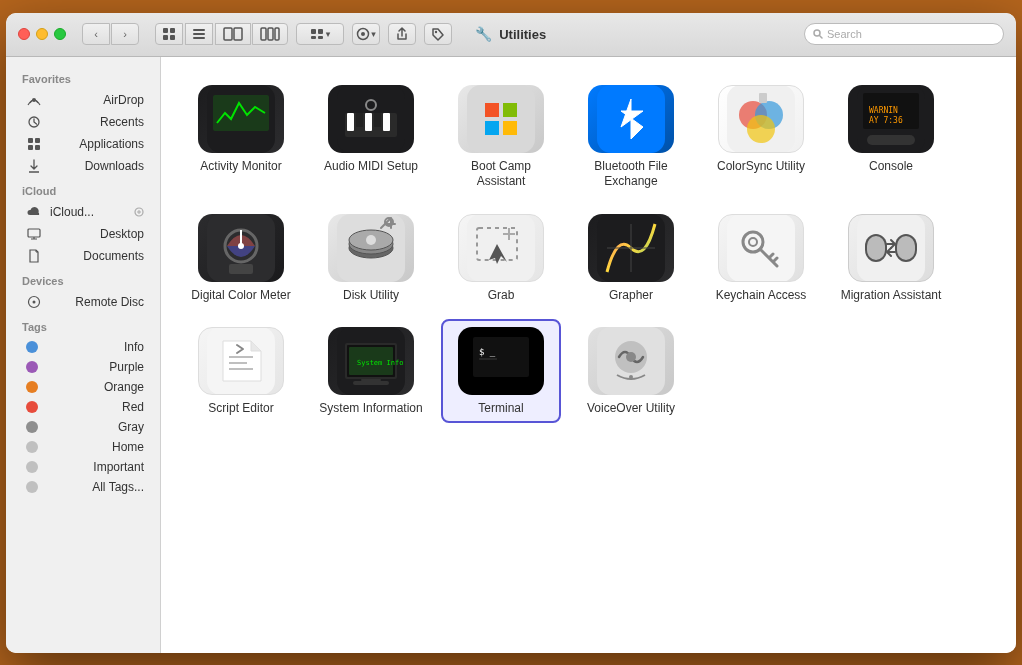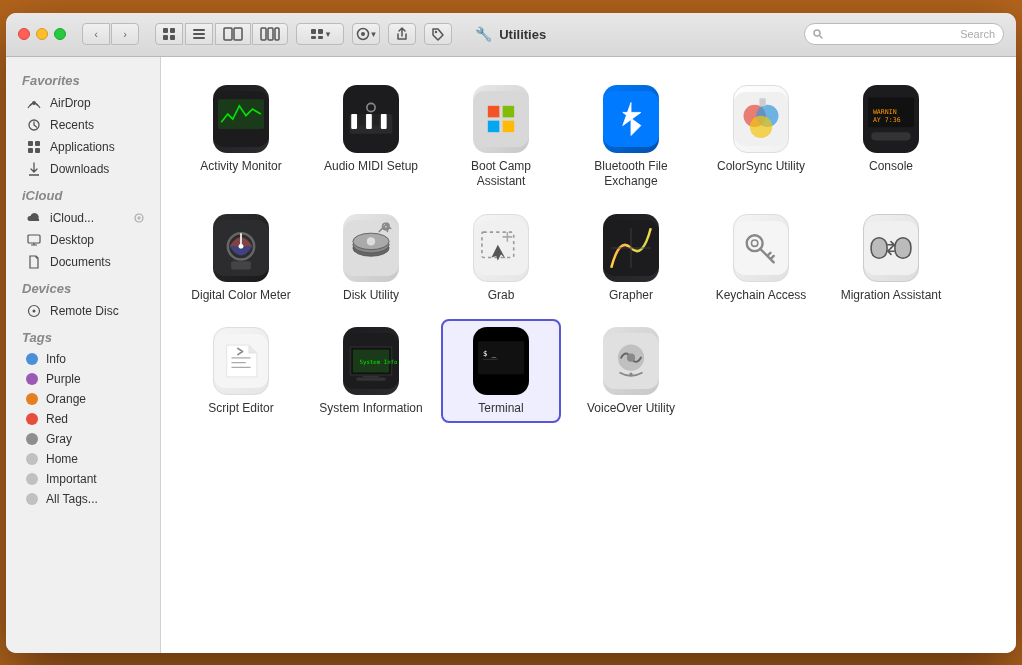--- a/index.html
+++ b/index.html
@@ -149,55 +149,54 @@
       height: 22px;
       background: #fff;
       border: 1px solid #bbb;
       border-radius: 11px;
       display: flex;
       align-items: center;
       padding: 0 8px;
       gap: 4px;
       font-size: 11px;
       color: #999;
-      justify-content: space-between;
     }
     
     .main-content {
       display: flex;
       flex: 1;
       overflow: hidden;
     }
     
     .sidebar {
       width: 155px;
       background: #f0f0f0;
       border-right: 1px solid #d0d0d0;
       padding: 8px 0;
       overflow-y: auto;
       flex-shrink: 0;
     }
     .sidebar-section-title {
-      font-size: 13px;
+      font-size: 11px;
       font-weight: 700;
       color: #888;
       padding: 8px 16px 4px;
       text-transform: none;
-      font-style: italic;
     }
     .sidebar-item {
       display: flex;
       align-items: center;
       padding: 3px 12px 3px 16px;
       gap: 8px;
       cursor: pointer;
       font-size: 12px;
       color: #333;
       border-radius: 4px;
       margin: 0 4px;
+      justify-content: space-between;
     }
     .sidebar-icon {
       width: 16px;
       height: 16px;
       display: flex;
       align-items: center;
       justify-content: center;
       font-size: 12px;
       flex-shrink: 0;
     }
@@ -259,21 +258,21 @@
     .icon-grapher { background: linear-gradient(135deg, #1c1c1e, #2c2c2e); }
     .icon-keychain { background: linear-gradient(135deg, #f5f5f5, #e0e0e0); border: 1px solid #ddd; }
     .icon-migration { background: linear-gradient(135deg, #f0f0f0, #ddd); border: 1px solid #ccc; }
     .icon-script { background: linear-gradient(135deg, #f5f5f5, #e5e5e5); border: 1px solid #ddd; }
     .icon-system { background: linear-gradient(135deg, #1c1c1e, #2c2c2e); }
     .icon-terminal { background: #000; border-radius: 14px; }
     .icon-voiceover { background: linear-gradient(135deg, #e0e0e0, #c8c8c8); }
 
     
     .icon-svg {
-      width: 56px;
+      width: 86px;
       height: 68px;
       border-radius: 14px;
       display: flex;
       align-items: center;
       justify-content: center;
       overflow: hidden;
     }
   </style>
 </head>
 <body>

